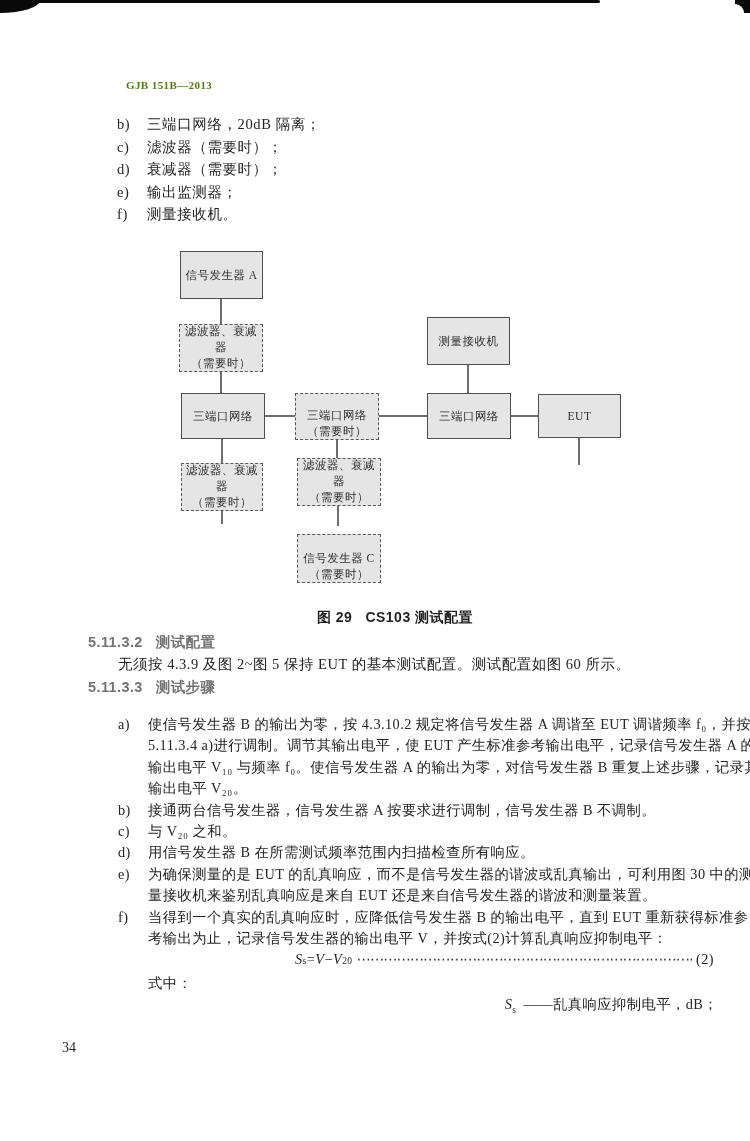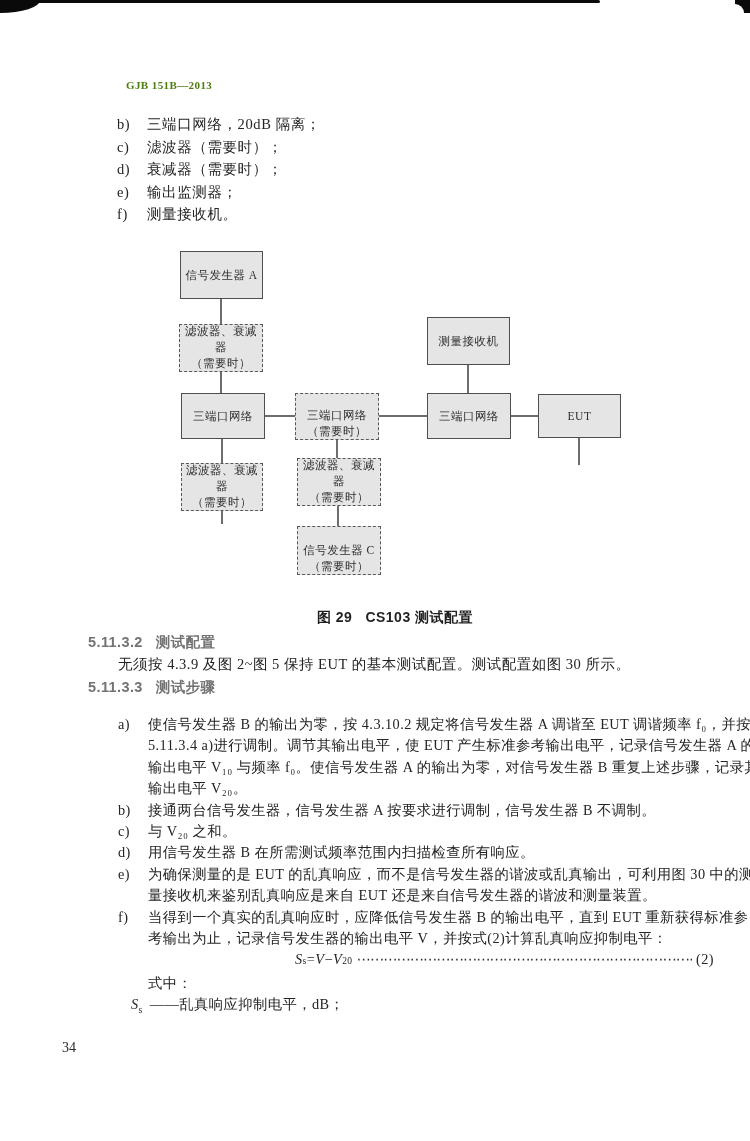--- a/index.html
+++ b/index.html
@@ -58,21 +58,21 @@
   .step { display:flex; }
   .step-label { width:30px; flex-shrink:0; line-height:21.4px; }
   .step-lines { flex:1; }
   .step-lines .ln { line-height:21.4px; white-space:nowrap; }
 
   .formula-row { display:flex; align-items:baseline; margin-left:177px; width:419px; line-height:21.4px; }
   .formula-row .var { font-style:italic; }
   .formula-row sub, .where-row sub { font-size:9.5px; }
   .formula-row .dots { flex:1; overflow:hidden; white-space:nowrap; letter-spacing:-1px; color:#2c2c2c; margin:0 4px; }
   .where-intro { margin-left:30px; line-height:21.4px; }
-  .where-row { margin-left:13px; line-height:21.4px; }
+  .where-row { margin-left:27px; line-height:21.4px;text-align:right; }
   .where-row .var { font-style:italic; }
   .where-row .dash-def { margin-left:7px; }
 </style>
 </head>
 <body>
 
 <div class="page">
   <div class="top-line"></div>
   <div class="corner-tl"></div>
   <div class="corner-tr"></div>
@@ -131,21 +131,21 @@
       <span>（需要时）</span>
     </div>
     <div class="dbox dashed" style="left:295px;top:153px;width:84px;height:47px;">
       <span>三端口网络</span>
       <span>（需要时）</span>
     </div>
     <div class="dbox dashed" style="left:297px;top:218px;width:84px;height:48px;">
       <span>滤波器、衰减器</span>
       <span>（需要时）</span>
     </div>
-    <div class="dbox dashed" style="left:297px;top:286px;width:84px;height:49px;">
+    <div class="dbox dashed" style="left:297px;top:294px;width:84px;height:49px;">
       <span>信号发生器 C</span>
       <span>（需要时）</span>
     </div>
     <div class="dbox solid" style="left:427px;top:77px;width:83px;height:48px;">
       <span>测量接收机</span>
     </div>
     <div class="dbox solid" style="left:427px;top:153px;width:84px;height:46px;">
       <span>三端口网络</span>
     </div>
     <div class="dbox solid" style="left:538px;top:154px;width:83px;height:44px;">
@@ -153,21 +153,21 @@
     </div>
   </div>
 
   <div class="fig-caption">
     <span>图 29</span><span class="gap"></span><span>CS103 测试配置</span>
   </div>
 
   <div class="section-heading" style="top:633px;">
     <span>5.11.3.2</span><span class="sec-title">测试配置</span>
   </div>
-  <div class="section-body" style="top:655px;">无须按 4.3.9 及图 2~图 5 保持 EUT 的基本测试配置。测试配置如图 30 所示。</div>
+  <div class="section-body" style="top:655px;">无须按 4.3.9 及图 2~图 5 保持 EUT 的基本测试配置。测试配置如图 60 所示。</div>
 
   <div class="section-heading" style="top:678px;">
     <span>5.11.3.3</span><span class="sec-title">测试步骤</span>
   </div>
 
   <div class="steps">
     <div class="step">
       <span class="step-label">a)</span>
       <div class="step-lines">
         <div class="ln">使信号发生器 B 的输出为零，按 4.3.10.2 规定将信号发生器 A 调谐至 EUT 调谐频率 f₀，并按</div>

